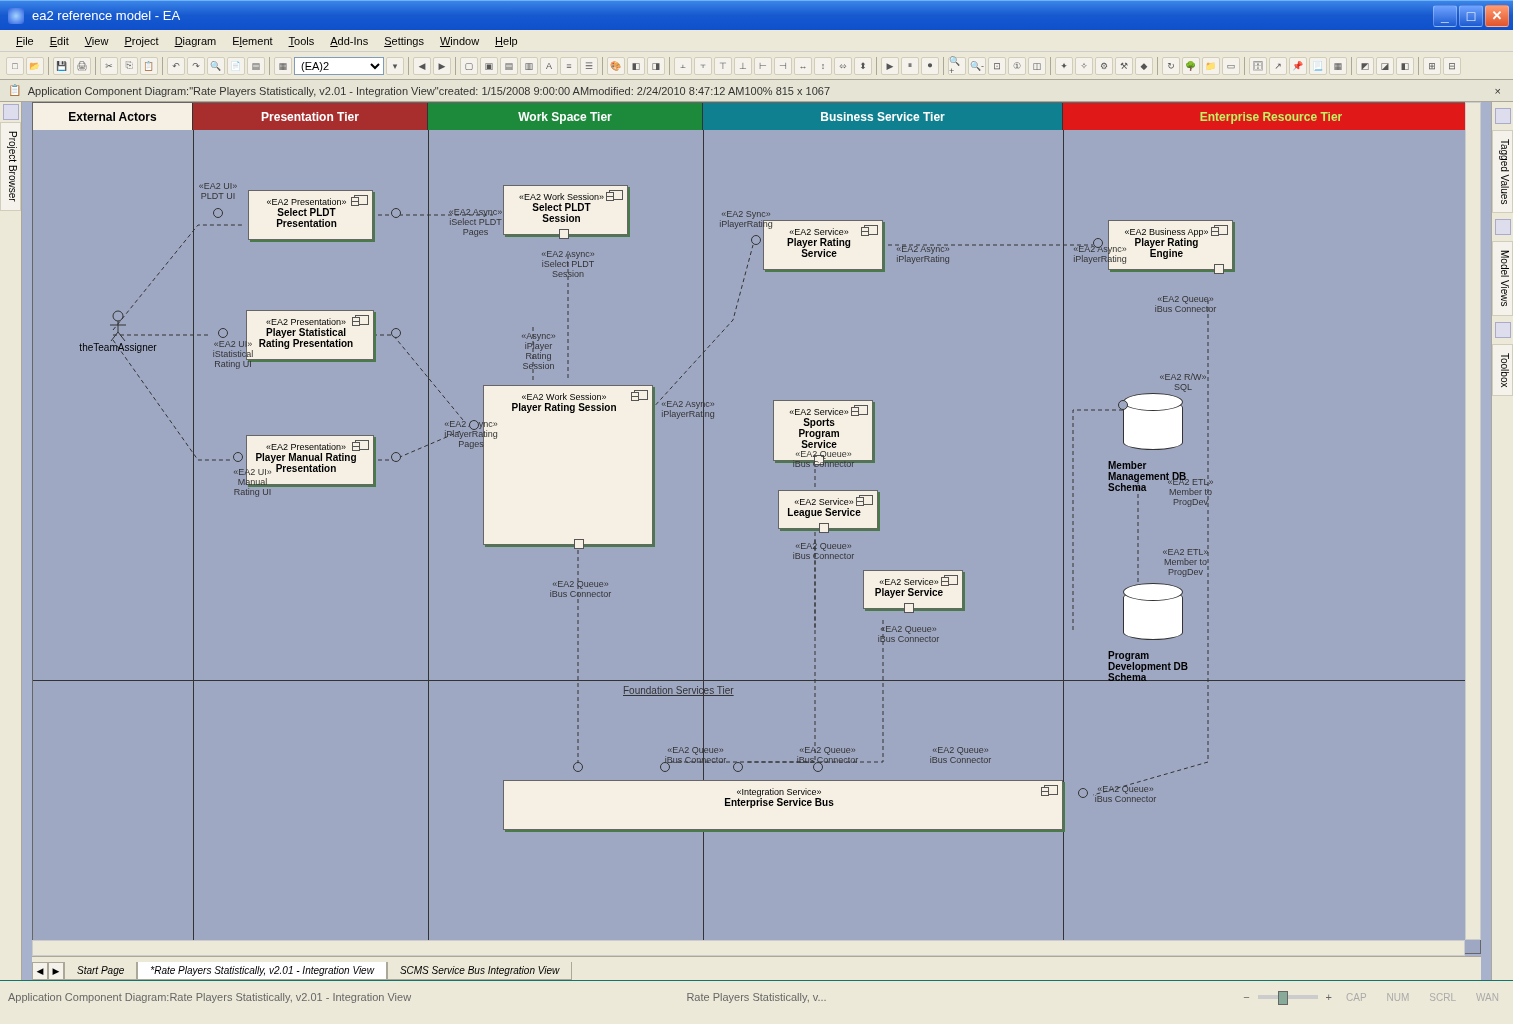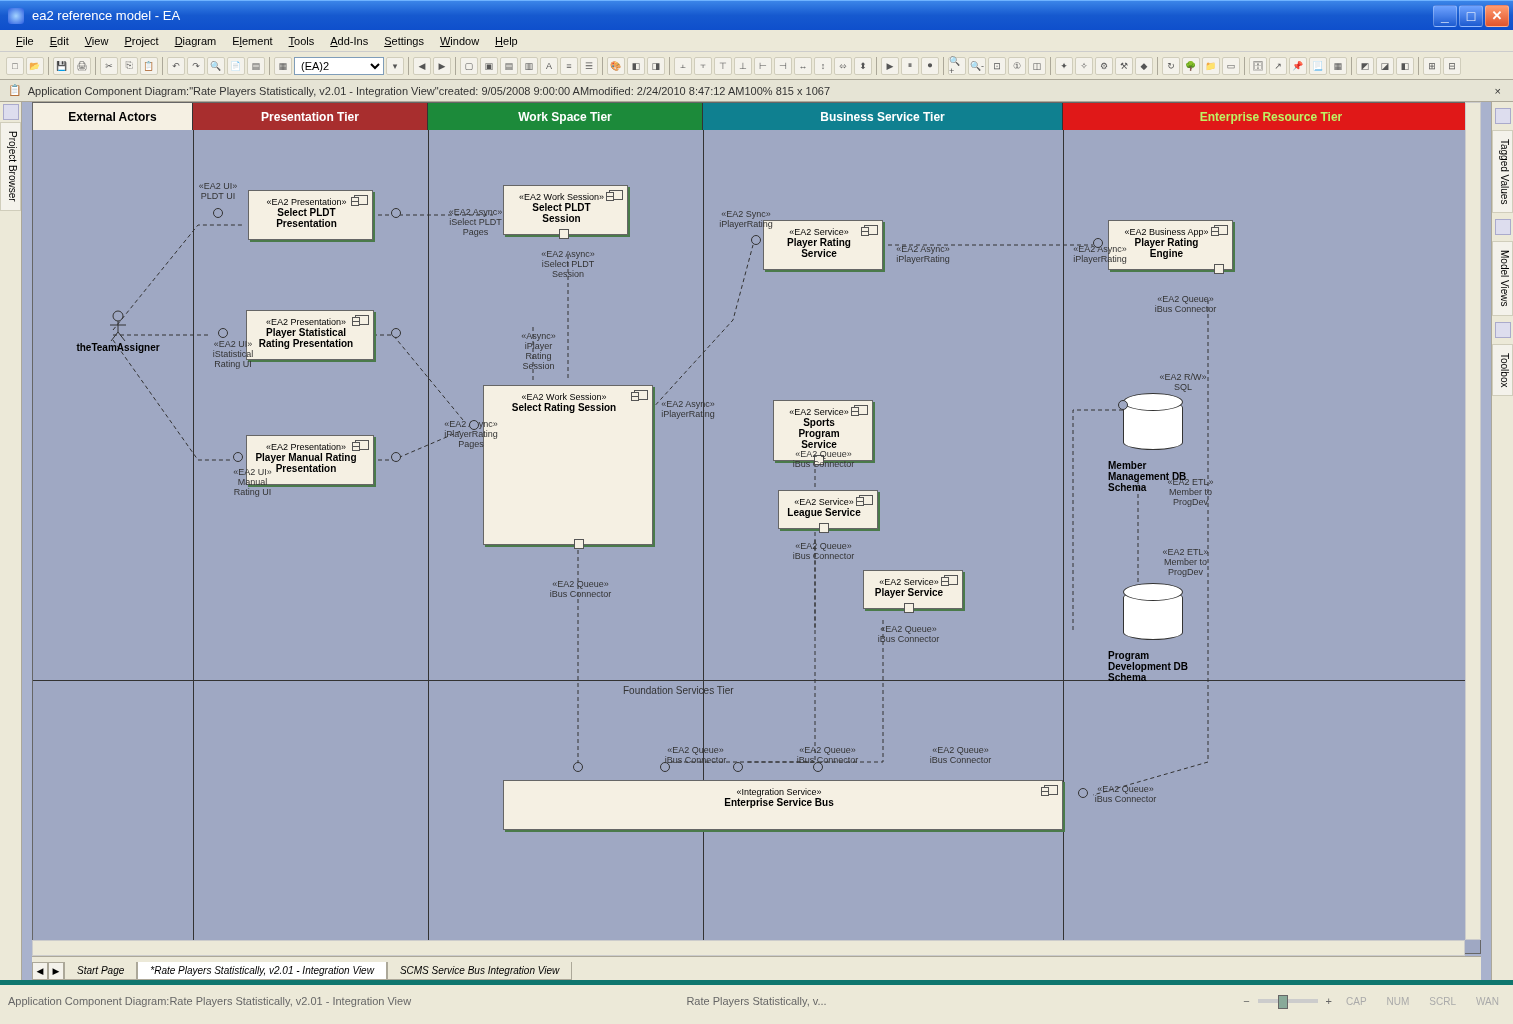--- a/index.html
+++ b/index.html
@@ -55,47 +55,47 @@
 .comp { position: absolute; background: #f5f0e3; border: 1px solid #666; box-shadow: 2px 2px 0 #4a7a4a; padding: 6px 16px 10px 8px; text-align: center; font-size: 10px; }
 .comp .stereo { font-size: 9px; }
 .comp .name { font-weight: bold; font-size: 10px; }
 .comp-icon { position: absolute; top: 4px; right: 4px; width: 14px; height: 10px; border: 1px solid #555; background: #f5f0e3; }
 .comp-icon::before, .comp-icon::after { content: ''; position: absolute; left: -4px; width: 6px; height: 3px; border: 1px solid #555; background: #f5f0e3; }
 .comp-icon::before { top: 1px; }
 .comp-icon::after { top: 5px; }
 .port { position: absolute; width: 10px; height: 10px; background: #f5f0e3; border: 1px solid #555; }
 
 
-.actor { position: absolute; text-align: center; font-size: 10px; font-weight: bold; }
+.actor { position: absolute; text-align: center; font-size: 10px; font-weight: normal; }
 .actor svg { display: block; margin: 0 auto; }
 
 
 .db { position: absolute; text-align: left; font-size: 10px; }
 .db-cyl { width: 60px; height: 50px; margin: 0 auto; border: 1px solid #333; border-radius: 50% / 15%; background: white; position: relative; }
 .db-cyl::before { content: ''; position: absolute; top: -8px; left: -1px; right: -1px; height: 16px; border: 1px solid #333; border-radius: 50%; background: white; }
 .db .name { font-weight: bold; margin-top: 10px; }
 
 
 .conn-label { position: absolute; font-size: 9px; text-align: center; color: #333; line-height: 1.1; }
 .ball { position: absolute; width: 10px; height: 10px; border: 1px solid #333; border-radius: 50%; background: #9fa8c3; }
 
 svg.connectors { position: absolute; top: 0; left: 0; width: 100%; height: 100%; pointer-events: none; }
 
 
 .hline { position: absolute; left: 0; right: 0; height: 1px; background: #333; }
-.found-label { position: absolute; font-size: 10px; color: #333; }
+.found-label { position: absolute; font-size: 10px; color: #333; text-decoration: underline; }
 
 
 .bottom-tabs { position: absolute; bottom: 0; left: 10px; right: 10px; height: 24px; display: flex; align-items: flex-end; gap: 0; background: #ece9d8; border-top: 1px solid #aca899; }
 .bottom-tabs .scroll-btn { width: 16px; height: 18px; border: 1px solid #aca899; background: #f4f2eb; display: flex; align-items: center; justify-content: center; font-size: 9px; cursor: pointer; }
 .btab { padding: 3px 12px; font-size: 10px; border: 1px solid #aca899; border-top: none; background: #ece9d8; cursor: pointer; font-style: italic; }
 .btab.active { background: white; font-weight: normal; }
 
 
-.statusbar { height: 22px; background: #ece9d8; border-top: 5px solid #0f766e; display: flex; align-items: center; padding: 16px 8px; font-size: 11px; color: #666; }
+.statusbar { height: 22px; background: #ece9d8; border-top: 1px solid #0f766e; display: flex; align-items: center; padding: 16px 8px; font-size: 11px; color: #666; }
 .statusbar .center { position: absolute; left: 50%; transform: translateX(-50%); }
 .statusbar .right { margin-left: auto; display: flex; gap: 8px; align-items: center; }
 .zoom-slider { width: 60px; height: 4px; background: #ccc; position: relative; }
 .zoom-slider::after { content: ''; position: absolute; left: 20px; top: -4px; width: 8px; height: 12px; background: #8a9; border: 1px solid #666; }
 .status-ind { padding: 0 6px; color: #aaa; font-size: 10px; }
 
 
 .hscroll { position: absolute; bottom: 24px; left: 10px; right: 26px; height: 16px; background: #ece9d8; border: 1px solid #ccc; }
 .vscroll { position: absolute; top: 0; right: 10px; bottom: 40px; width: 16px; background: #ece9d8; border: 1px solid #ccc; }
 </style>
@@ -205,21 +205,21 @@
   <div class="tb-btn">◧</div>
   <div class="tb-sep"></div>
   <div class="tb-btn">⊞</div>
   <div class="tb-btn">⊟</div>
 </div>
 
 <div class="infobar">
   <span style="margin-right:6px">📋</span>
   <span>Application Component Diagram: </span>
   <span>"Rate Players Statistically, v2.01 - Integration View"</span>
-  <span>  created: 9/05/2008 9:00:00 AM</span>
+  <span>  created: 1/15/2008 9:00:00 AM</span>
   <span>  modified: 2/24/2010 8:47:12 AM</span>
   <span>   100%   815 x 1067</span>
   <span class="close-x">×</span>
 </div>
 
 <div class="main-area">
   <div class="side-tab-left">
     <div class="vtab-icon"></div>
     <div class="vtab">Project Browser</div>
   </div>
@@ -308,21 +308,21 @@
 
         <div class="comp" style="left:470px;top:55px;width:125px">
           <div class="comp-icon"></div>
           <div class="stereo">«EA2 Work Session»</div>
           <div class="name">Select PLDT Session</div>
           <div class="port" style="bottom:-5px;left:55px"></div>
         </div>
         <div class="comp" style="left:450px;top:255px;width:170px;height:160px">
           <div class="comp-icon"></div>
           <div class="stereo">«EA2 Work Session»</div>
-          <div class="name">Select Rating Session</div>
+          <div class="name">Player Rating Session</div>
           <div class="port" style="bottom:-5px;left:90px"></div>
         </div>
 
         <div class="comp" style="left:730px;top:90px;width:120px">
           <div class="comp-icon"></div>
           <div class="stereo">«EA2 Service»</div>
           <div class="name">Player Rating Service</div>
         </div>
         <div class="comp" style="left:740px;top:270px;width:100px">
           <div class="comp-icon"></div>

